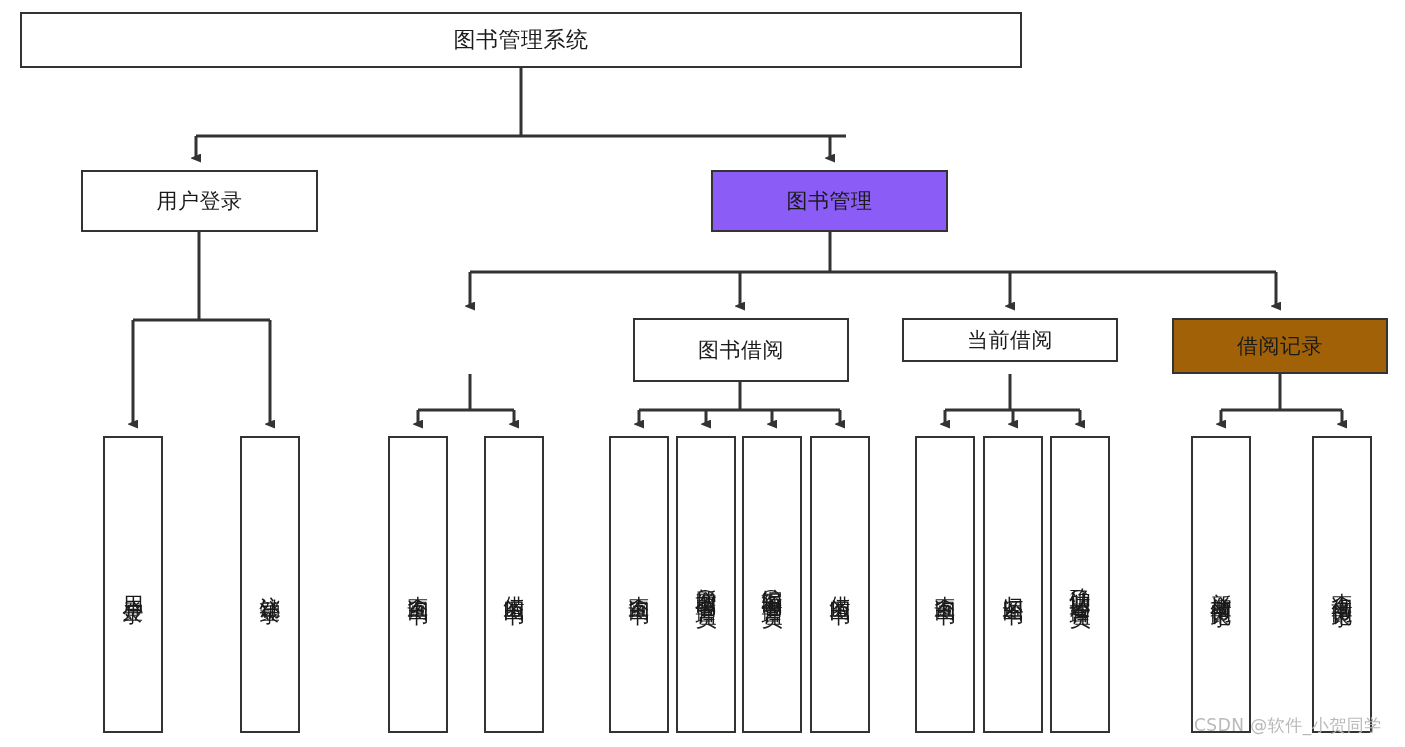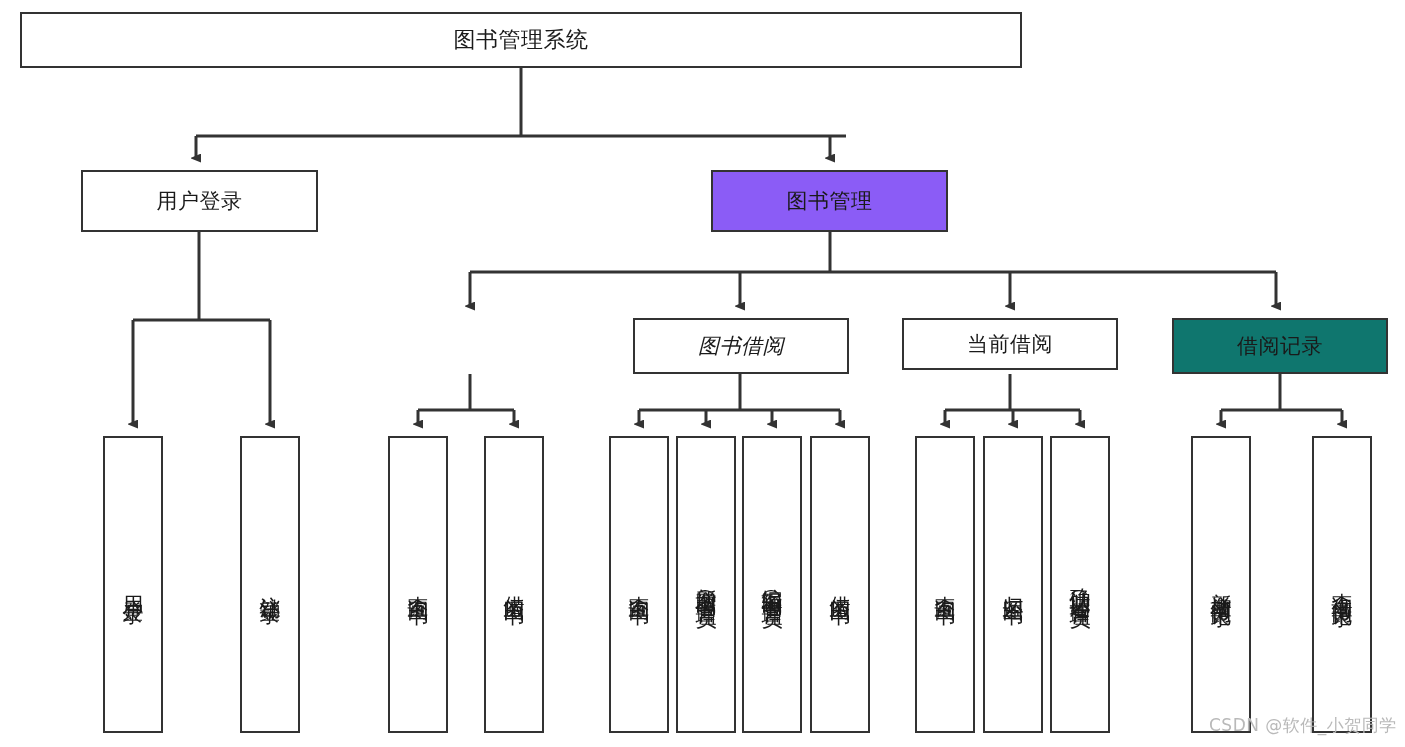--- a/index.html
+++ b/index.html
@@ -65,21 +65,20 @@
     white-space: nowrap;
     max-height: 100%;
   }
   .watermark {
     position: absolute;
     color: #b9b9b9;
     font-size: 17px;
     white-space: nowrap;
     letter-spacing: 0.5px;
     user-select: none;
-    margin-left: 15px;
   }
 </style>
 </head>
 <body>
 
 <div id="canvas">
 
   <svg id="edges" viewBox="0 0 1405 747" width="1405" height="747" aria-hidden="true">
     <defs>
       <marker id="arrow" markerWidth="10" markerHeight="10" refX="4.4" refY="5" orient="auto" markerUnits="userSpaceOnUse">
@@ -134,27 +133,27 @@
     <span class="lbl">图书管理系统</span>
   </div>
 
   <div class="node horiz" style="left: 81px; top: 170px; width: 237px; height: 62px; border-color: rgb(51, 51, 51); background: rgb(255, 255, 255); color: rgb(26, 26, 26);">
     <span class="lbl">用户登录</span>
   </div>
   <div class="node horiz" style="left: 711px; top: 170px; width: 237px; height: 62px; border-color: rgb(51, 51, 51); background: #8b5cf6; color: rgb(26, 26, 26);">
     <span class="lbl">图书管理</span>
   </div>
 
-  <div class="node horiz" style="left: 633px; top: 318px; width: 216px; height: 56px; border-color: rgb(51, 51, 51); background: rgb(255, 255, 255); color: rgb(26, 26, 26); font-style: italic;">
+  <div class="node horiz" style="left: 633px; top: 318px; width: 216px; height: 64px; border-color: rgb(51, 51, 51); background: rgb(255, 255, 255); color: rgb(26, 26, 26);">
     <span class="lbl">图书借阅</span>
   </div>
-  <div class="node horiz" style="left: 902px; top: 318px; width: 216px; height: 52px; border-color: rgb(51, 51, 51); background: rgb(255, 255, 255); color: rgb(26, 26, 26);">
+  <div class="node horiz" style="left: 902px; top: 318px; width: 216px; height: 44px; border-color: rgb(51, 51, 51); background: rgb(255, 255, 255); color: rgb(26, 26, 26);">
     <span class="lbl">当前借阅</span>
   </div>
-  <div class="node horiz" style="left: 1172px; top: 318px; width: 216px; height: 56px; border-color: rgb(51, 51, 51); background: #0f766e; color: rgb(26, 26, 26);">
+  <div class="node horiz" style="left: 1172px; top: 318px; width: 216px; height: 56px; border-color: rgb(51, 51, 51); background: #a16207; color: rgb(26, 26, 26);">
     <span class="lbl">借阅记录</span>
   </div>
 
   <div class="node vert" style="left: 103px; top: 436px; width: 60px; height: 297px; border-color: rgb(51, 51, 51); background: rgb(255, 255, 255); color: rgb(26, 26, 26);">
     <span class="lbl">用户登录</span>
   </div>
   <div class="node vert" style="left: 240px; top: 436px; width: 60px; height: 297px; border-color: rgb(51, 51, 51); background: rgb(255, 255, 255); color: rgb(26, 26, 26);">
     <span class="lbl">注销登录</span>
   </div>
   <div class="node vert" style="left: 388px; top: 436px; width: 60px; height: 297px; border-color: rgb(51, 51, 51); background: rgb(255, 255, 255); color: rgb(26, 26, 26);">

